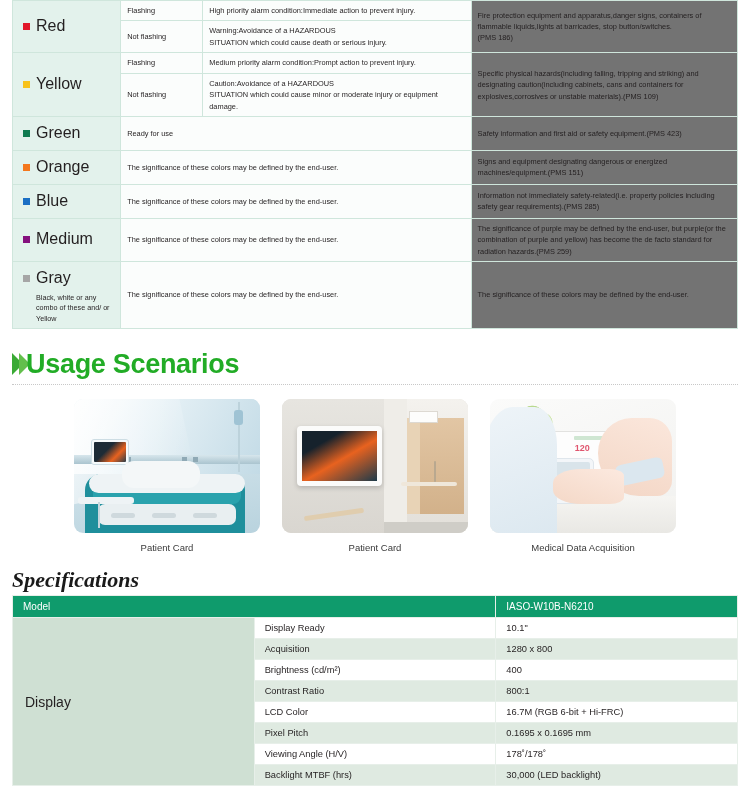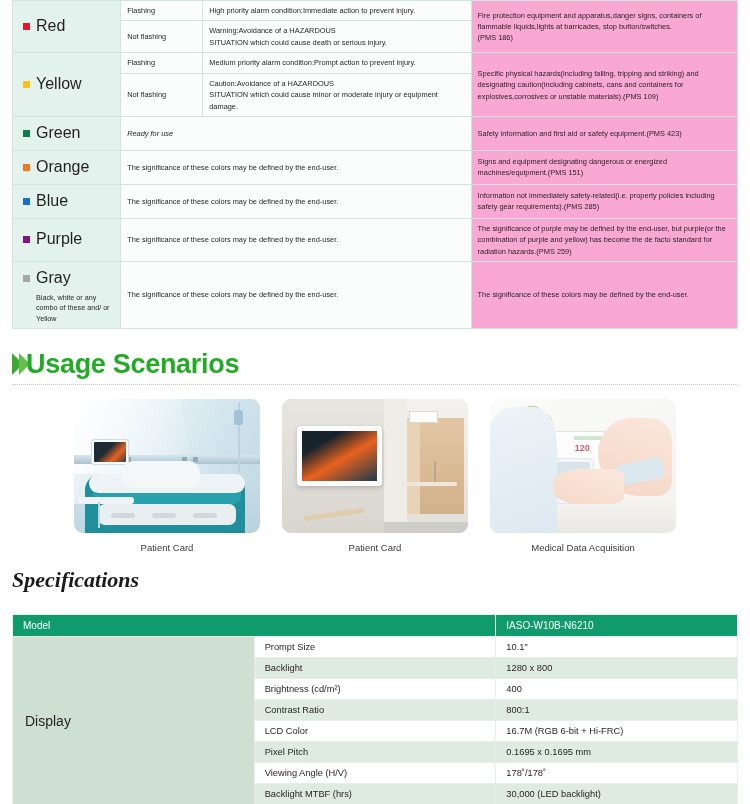--- a/index.html
+++ b/index.html
@@ -23,21 +23,21 @@
     line-height:1.55;
   }
   table.color-table td {
     border:1px solid #cfe6dc;
     vertical-align:middle;
     padding:4px 6px;
   }
   .col-name  { width:108px; background:#e3f2ec; padding-left:10px !important; }
   .col-state { width:82px;  background:#fbfdfc; }
   .col-desc  { width:268px; background:#fbfdfc; }
-  .col-app   { width:266px; background:#f9a8d4; }
+  .col-app   { width:266px; background:#737373; }
 
   .cname { display:flex; align-items:center; gap:6px; }
   .swatch { width:7px; height:7px; flex:0 0 7px; display:inline-block; }
   .cname-label { font-size:16px; color:#231f20; }
   .sub-note { font-size:7.2px; line-height:1.45; color:#231f20; margin-top:2px; padding-left:13px; }
   .state-label { font-size:7.4px; }
   .desc-text { font-size:7.4px; }
 
   
   .section-head {
@@ -167,21 +167,21 @@
   .s3 .vase { position:absolute; left:20%; top:26%; width:12%; height:16%;
     background:#e6eef1; border-radius:0 0 4px 4px; }
   .s3 .cup { position:absolute; left:26%; top:48%; width:13%; height:12%;
     background:#f3c9c9; border-radius:50%; }
 
   
   .spec-title {
     font-family:"Liberation Serif", serif;
     font-style:italic; font-weight:bold;
     font-size:22px; color:#1a1a1a;
-    margin:14px 0 21px 12px;
+    margin:14px 0 2px 12px;
   }
   table.spec-table {
     width:726px; margin:0 12px;
     border-collapse:collapse; table-layout:fixed;
     font-size:9.3px;
   }
   table.spec-table td { padding:5px 10px; border:1px solid #e7efe9; }
   .spec-head td { background:#0f9b6c; color:#ffffff; font-size:10px; border-color:#0f9b6c; }
   .spec-group { width:123px; background:#cfe0d3; vertical-align:middle; text-align:left;
     font-size:14px; padding-left:12px !important; }
@@ -229,21 +229,21 @@
           <td class="col-desc"><span class="desc-text" style="white-space: pre-line;">Caution:Avoidance of a HAZARDOUS
 SITUATION which could cause minor or moderate injury or equipment damage.</span></td>
         </tr>
         <tr>
           <td class="col-name" rowspan="1">
             <div class="cname">
               <span class="swatch" style="background: rgb(15, 123, 80);"></span>
               <span class="cname-label">Green</span>
             </div>
           </td>
-          <td class="col-desc" colspan="2"><span class="desc-text" style="white-space: pre-line; font-style: italic;">Ready for use</span></td>
+          <td class="col-desc" colspan="2"><span class="desc-text" style="white-space: pre-line;">Ready for use</span></td>
           <td class="col-app" rowspan="1"><span class="desc-text" style="white-space: pre-line;">Safety information and first aid or safety equipment.(PMS 423)</span></td>
         </tr>
         <tr>
           <td class="col-name" rowspan="1">
             <div class="cname">
               <span class="swatch" style="background: rgb(244, 120, 30);"></span>
               <span class="cname-label">Orange</span>
             </div>
           </td>
           <td class="col-desc" colspan="2"><span class="desc-text" style="white-space: pre-line;">The significance of these colors may be defined by the end-user.</span></td>
@@ -256,21 +256,21 @@
               <span class="cname-label">Blue</span>
             </div>
           </td>
           <td class="col-desc" colspan="2"><span class="desc-text" style="white-space: pre-line;">The significance of these colors may be defined by the end-user.</span></td>
           <td class="col-app" rowspan="1"><span class="desc-text" style="white-space: pre-line;">Information not immediately safety-related(i.e. property policies including safety gear requirements).(PMS 285)</span></td>
         </tr>
         <tr>
           <td class="col-name" rowspan="1">
             <div class="cname">
               <span class="swatch" style="background: rgb(133, 17, 126);"></span>
-              <span class="cname-label">Purple</span>
+              <span class="cname-label">Medium</span>
             </div>
           </td>
           <td class="col-desc" colspan="2"><span class="desc-text" style="white-space: pre-line;">The significance of these colors may be defined by the end-user.</span></td>
           <td class="col-app" rowspan="1"><span class="desc-text" style="white-space: pre-line;">The significance of purple may be defined by the end-user, but purple(or the combination of purple and yellow) has become the de facto standard for radiation hazards.(PMS 259)</span></td>
         </tr>
         <tr>
           <td class="col-name" rowspan="1">
             <div class="cname">
               <span class="swatch" style="background: rgb(166, 166, 166);"></span>
               <span class="cname-label">Gray</span>
@@ -372,25 +372,25 @@
 
 <div class="spec-title">Specifications</div>
 <table class="spec-table">
   <tbody>
       <tr class="spec-head">
         <td colspan="2">Model</td>
         <td>IASO-W10B-N6210</td>
       </tr>
       <tr class="table-row row-a">
         <td class="spec-group" rowspan="8">Display</td>
-        <td class="spec-label">Prompt Size</td>
+        <td class="spec-label">Display Ready</td>
         <td class="spec-value">10.1"</td>
       </tr>
       <tr class="table-row row-b">
-        <td class="spec-label">Backlight</td>
+        <td class="spec-label">Acquisition</td>
         <td class="spec-value">1280 x 800</td>
       </tr>
       <tr class="table-row row-a">
         <td class="spec-label">Brightness (cd/m²)</td>
         <td class="spec-value">400</td>
       </tr>
       <tr class="table-row row-b">
         <td class="spec-label">Contrast Ratio</td>
         <td class="spec-value">800:1</td>
       </tr>

